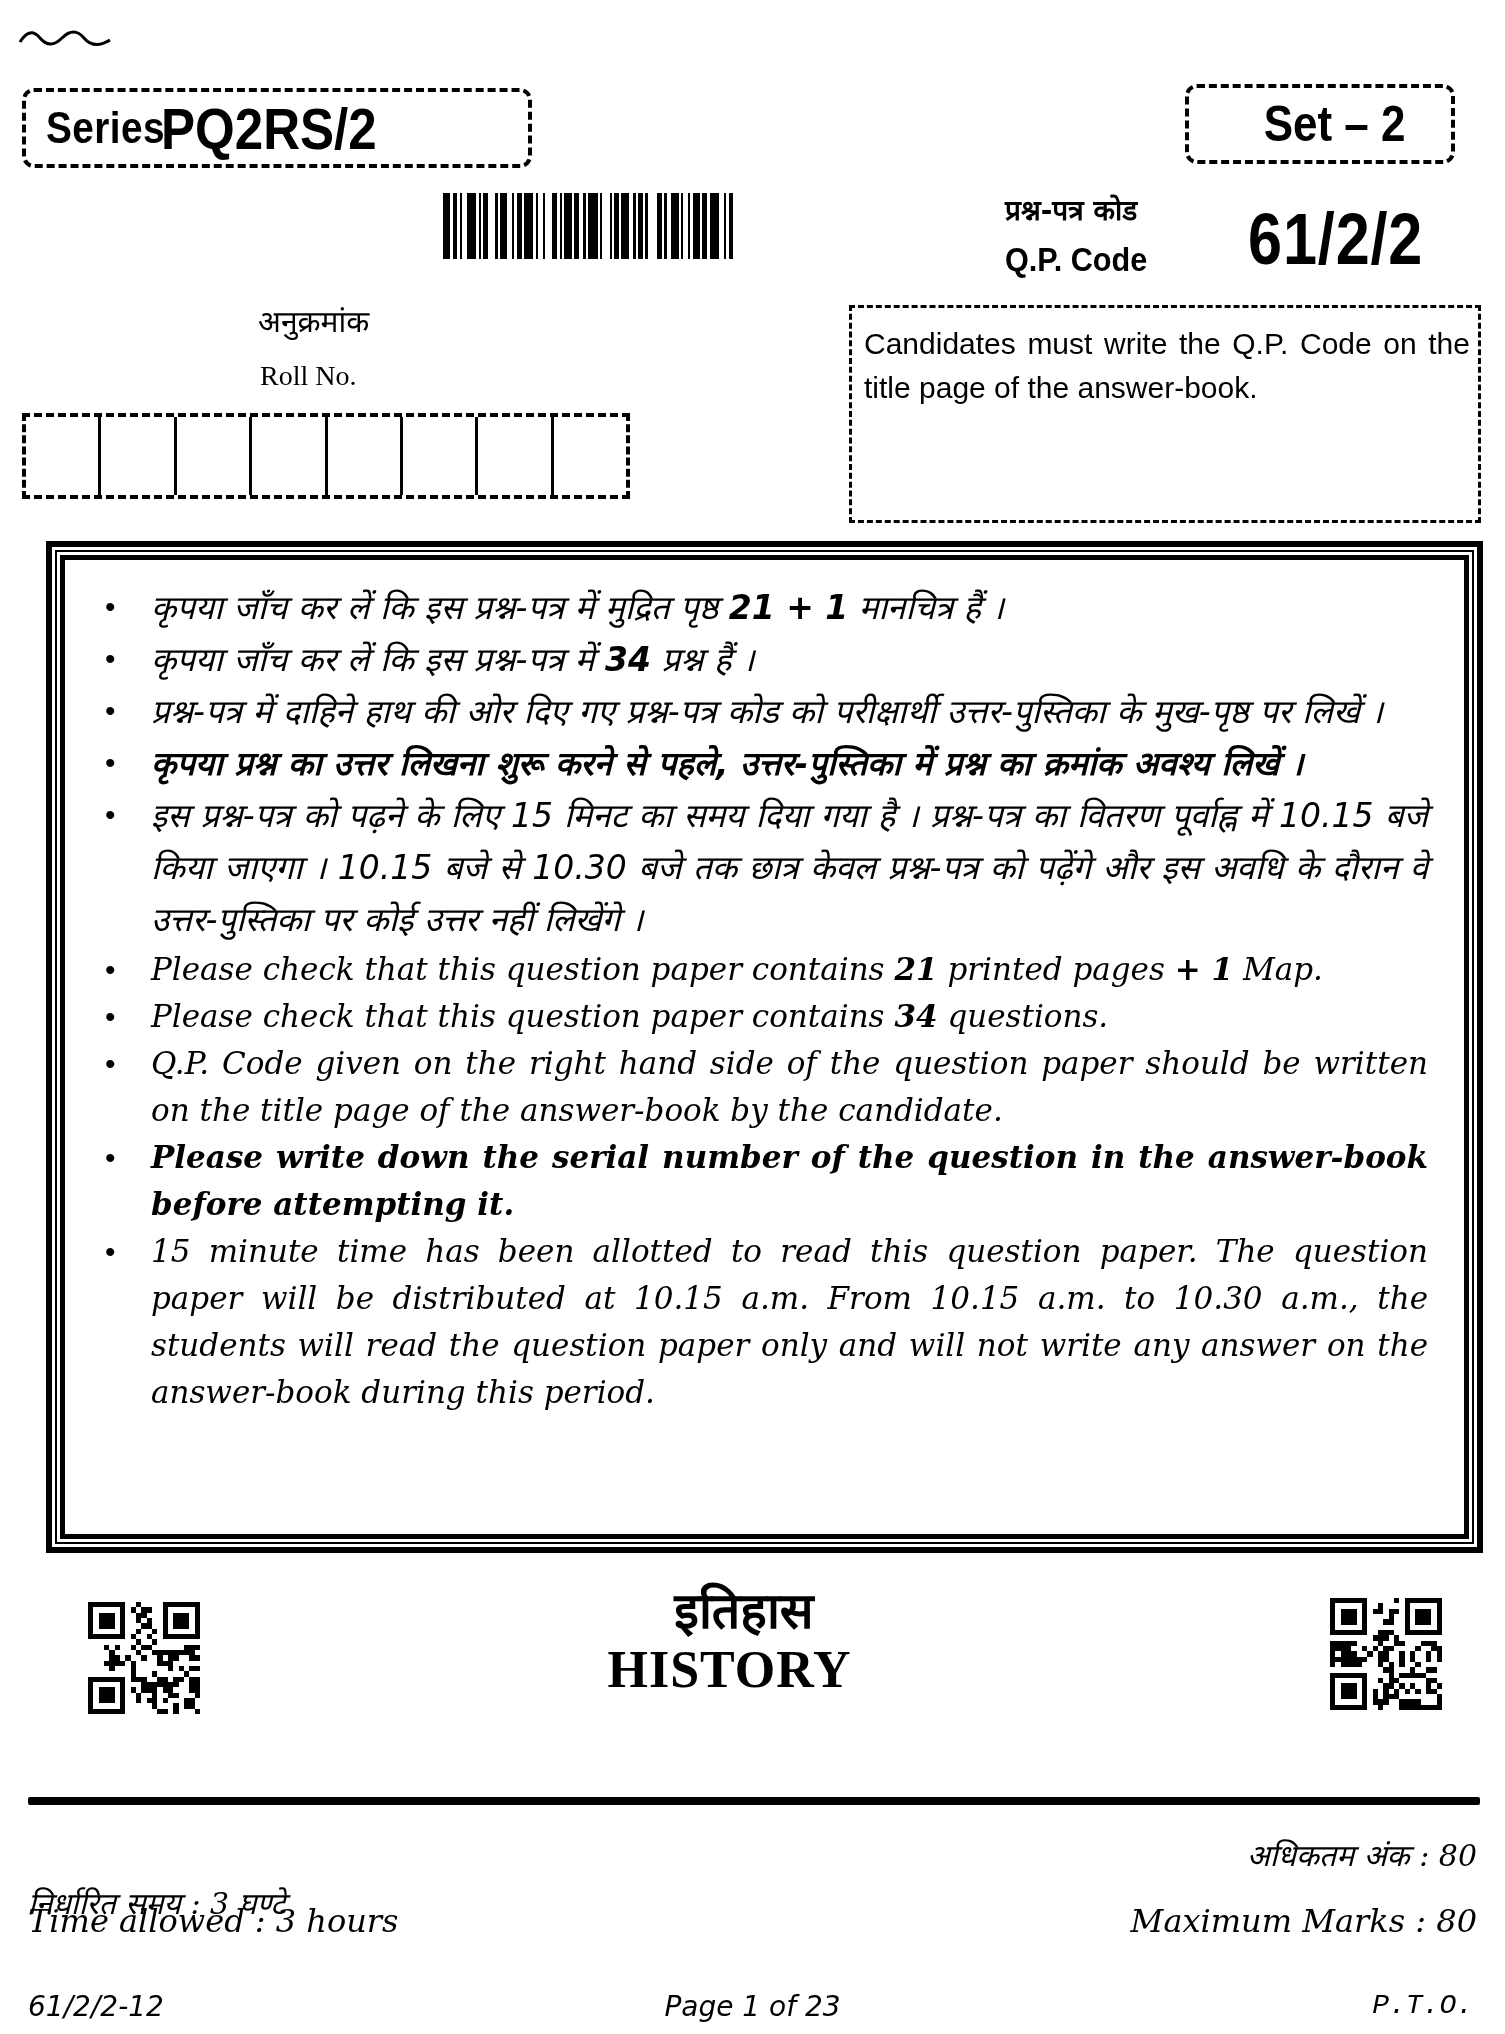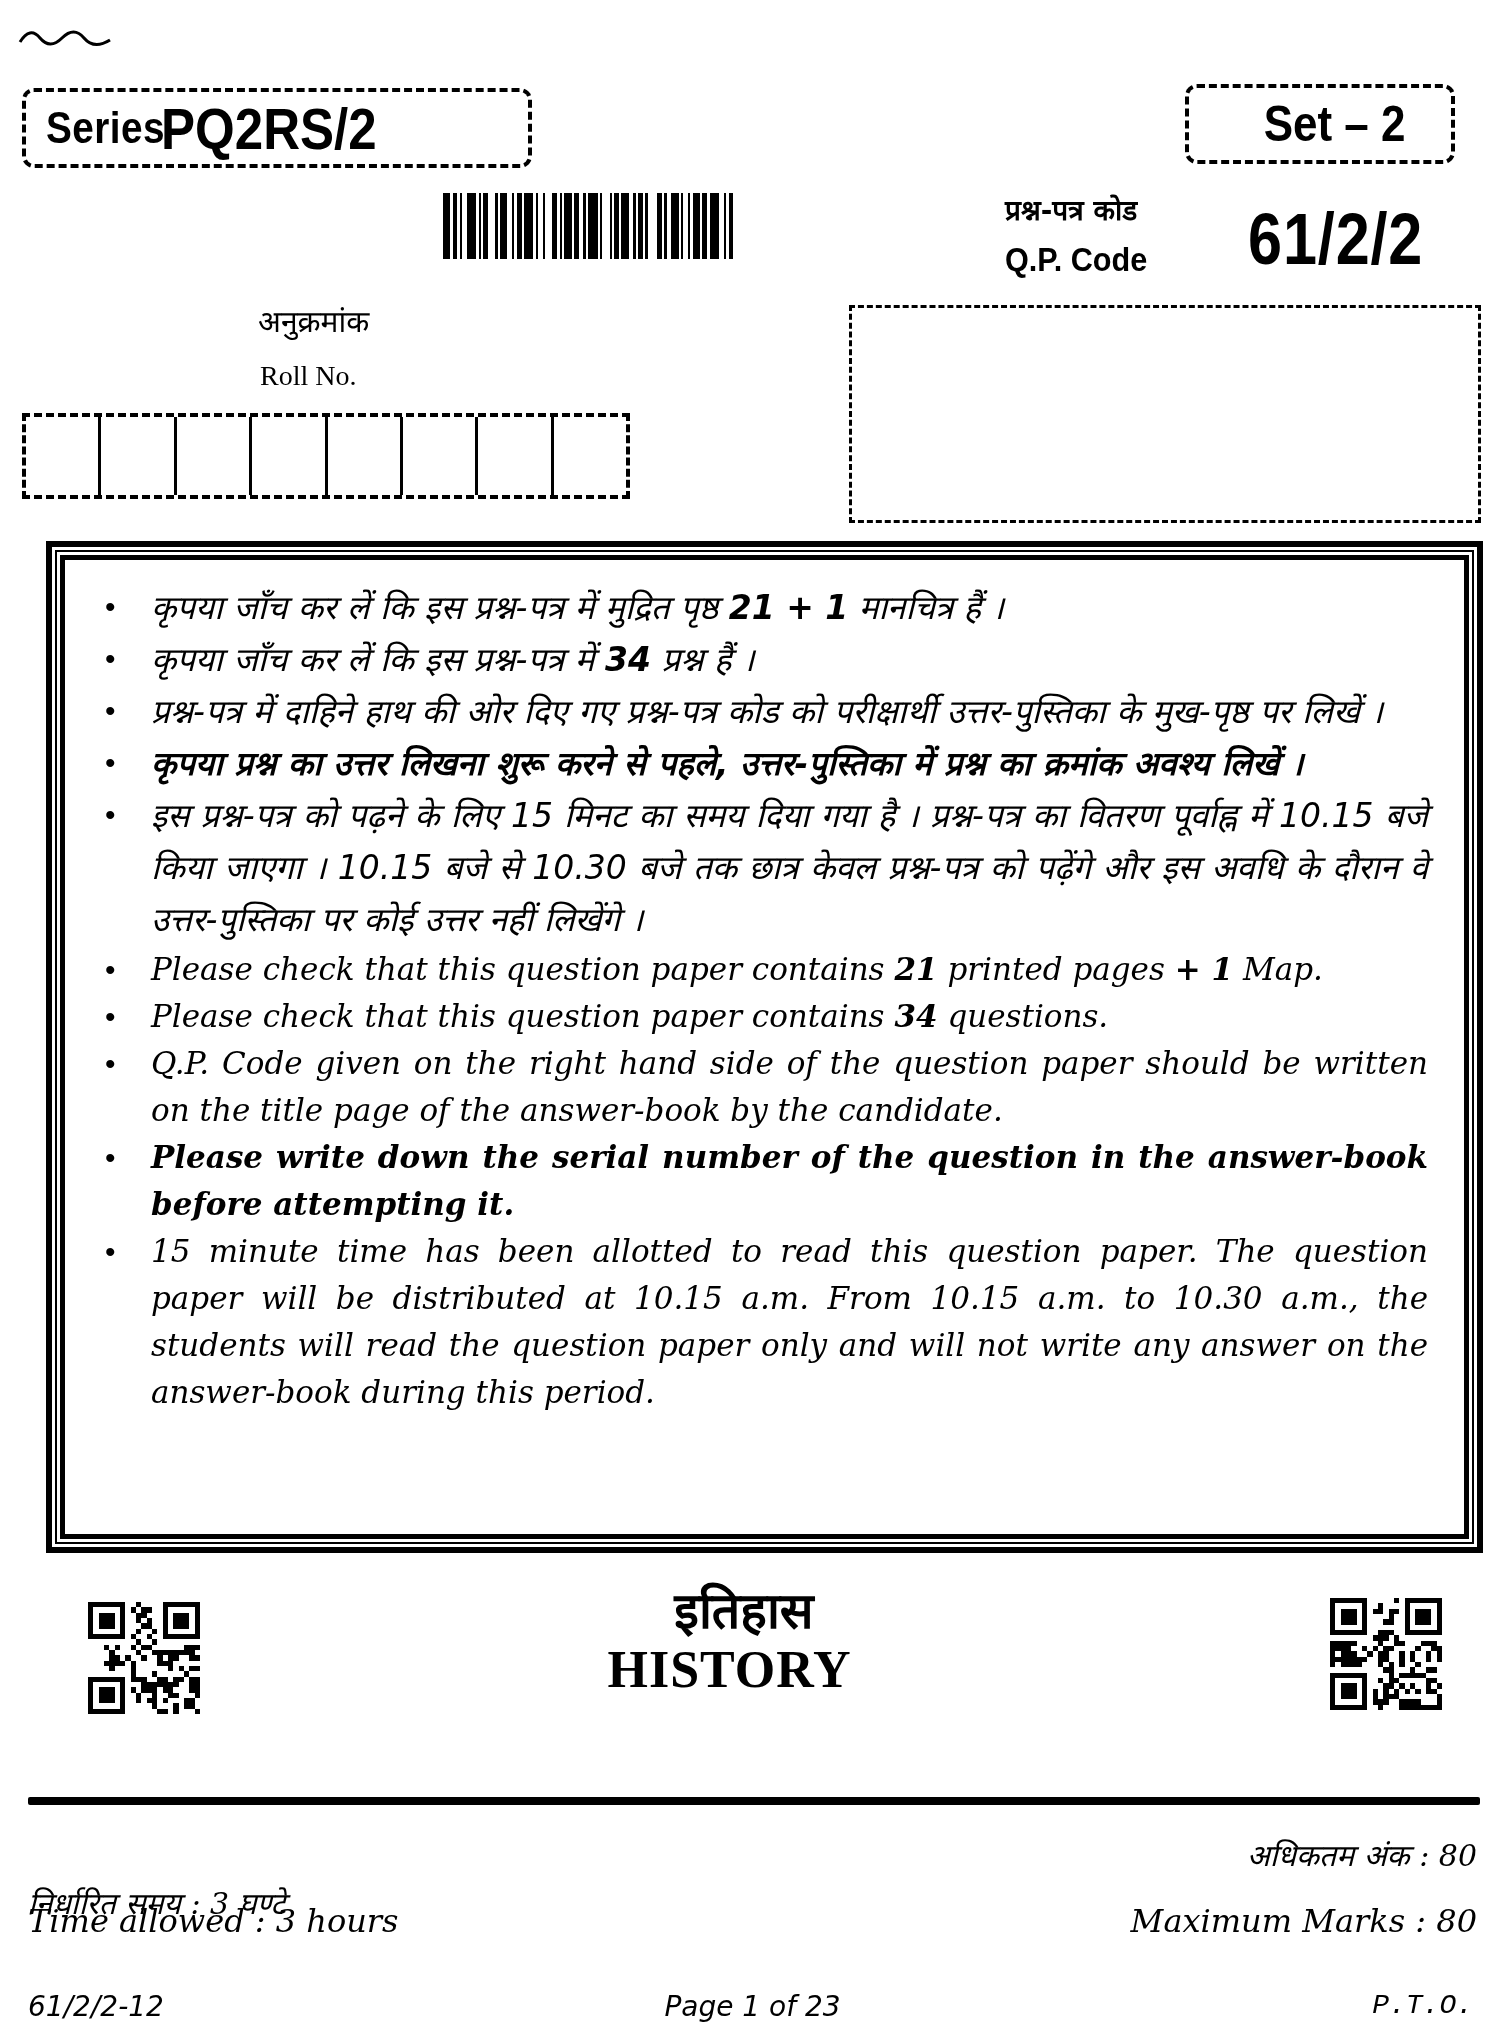--- a/index.html
+++ b/index.html
@@ -196,20 +196,21 @@
     <div class="roll-cell"></div>
     <div class="roll-cell"></div>
     <div class="roll-cell"></div>
     <div class="roll-cell"></div>
     <div class="roll-cell"></div>
     <div class="roll-cell"></div>
     <div class="roll-cell"></div>
   </div>
 
 <div class="abs qp-note">
+  <div class="en">Candidates must write the Q.P. Code on the title page of the answer-book.</div>
 </div>
 
 <div class="abs frame-outer">
   <div class="frame-mid">
     <div class="frame-inner">
       <ul class="notice-list" id="notice-list">
           <li class="notice-item hi">
             <span class="bullet">•</span>
             <span class="txt">कृपया जाँच कर लें कि इस प्रश्न-पत्र में मुद्रित पृष्ठ <span class="num">21 + 1</span> मानचित्र हैं ।</span>
           </li>

